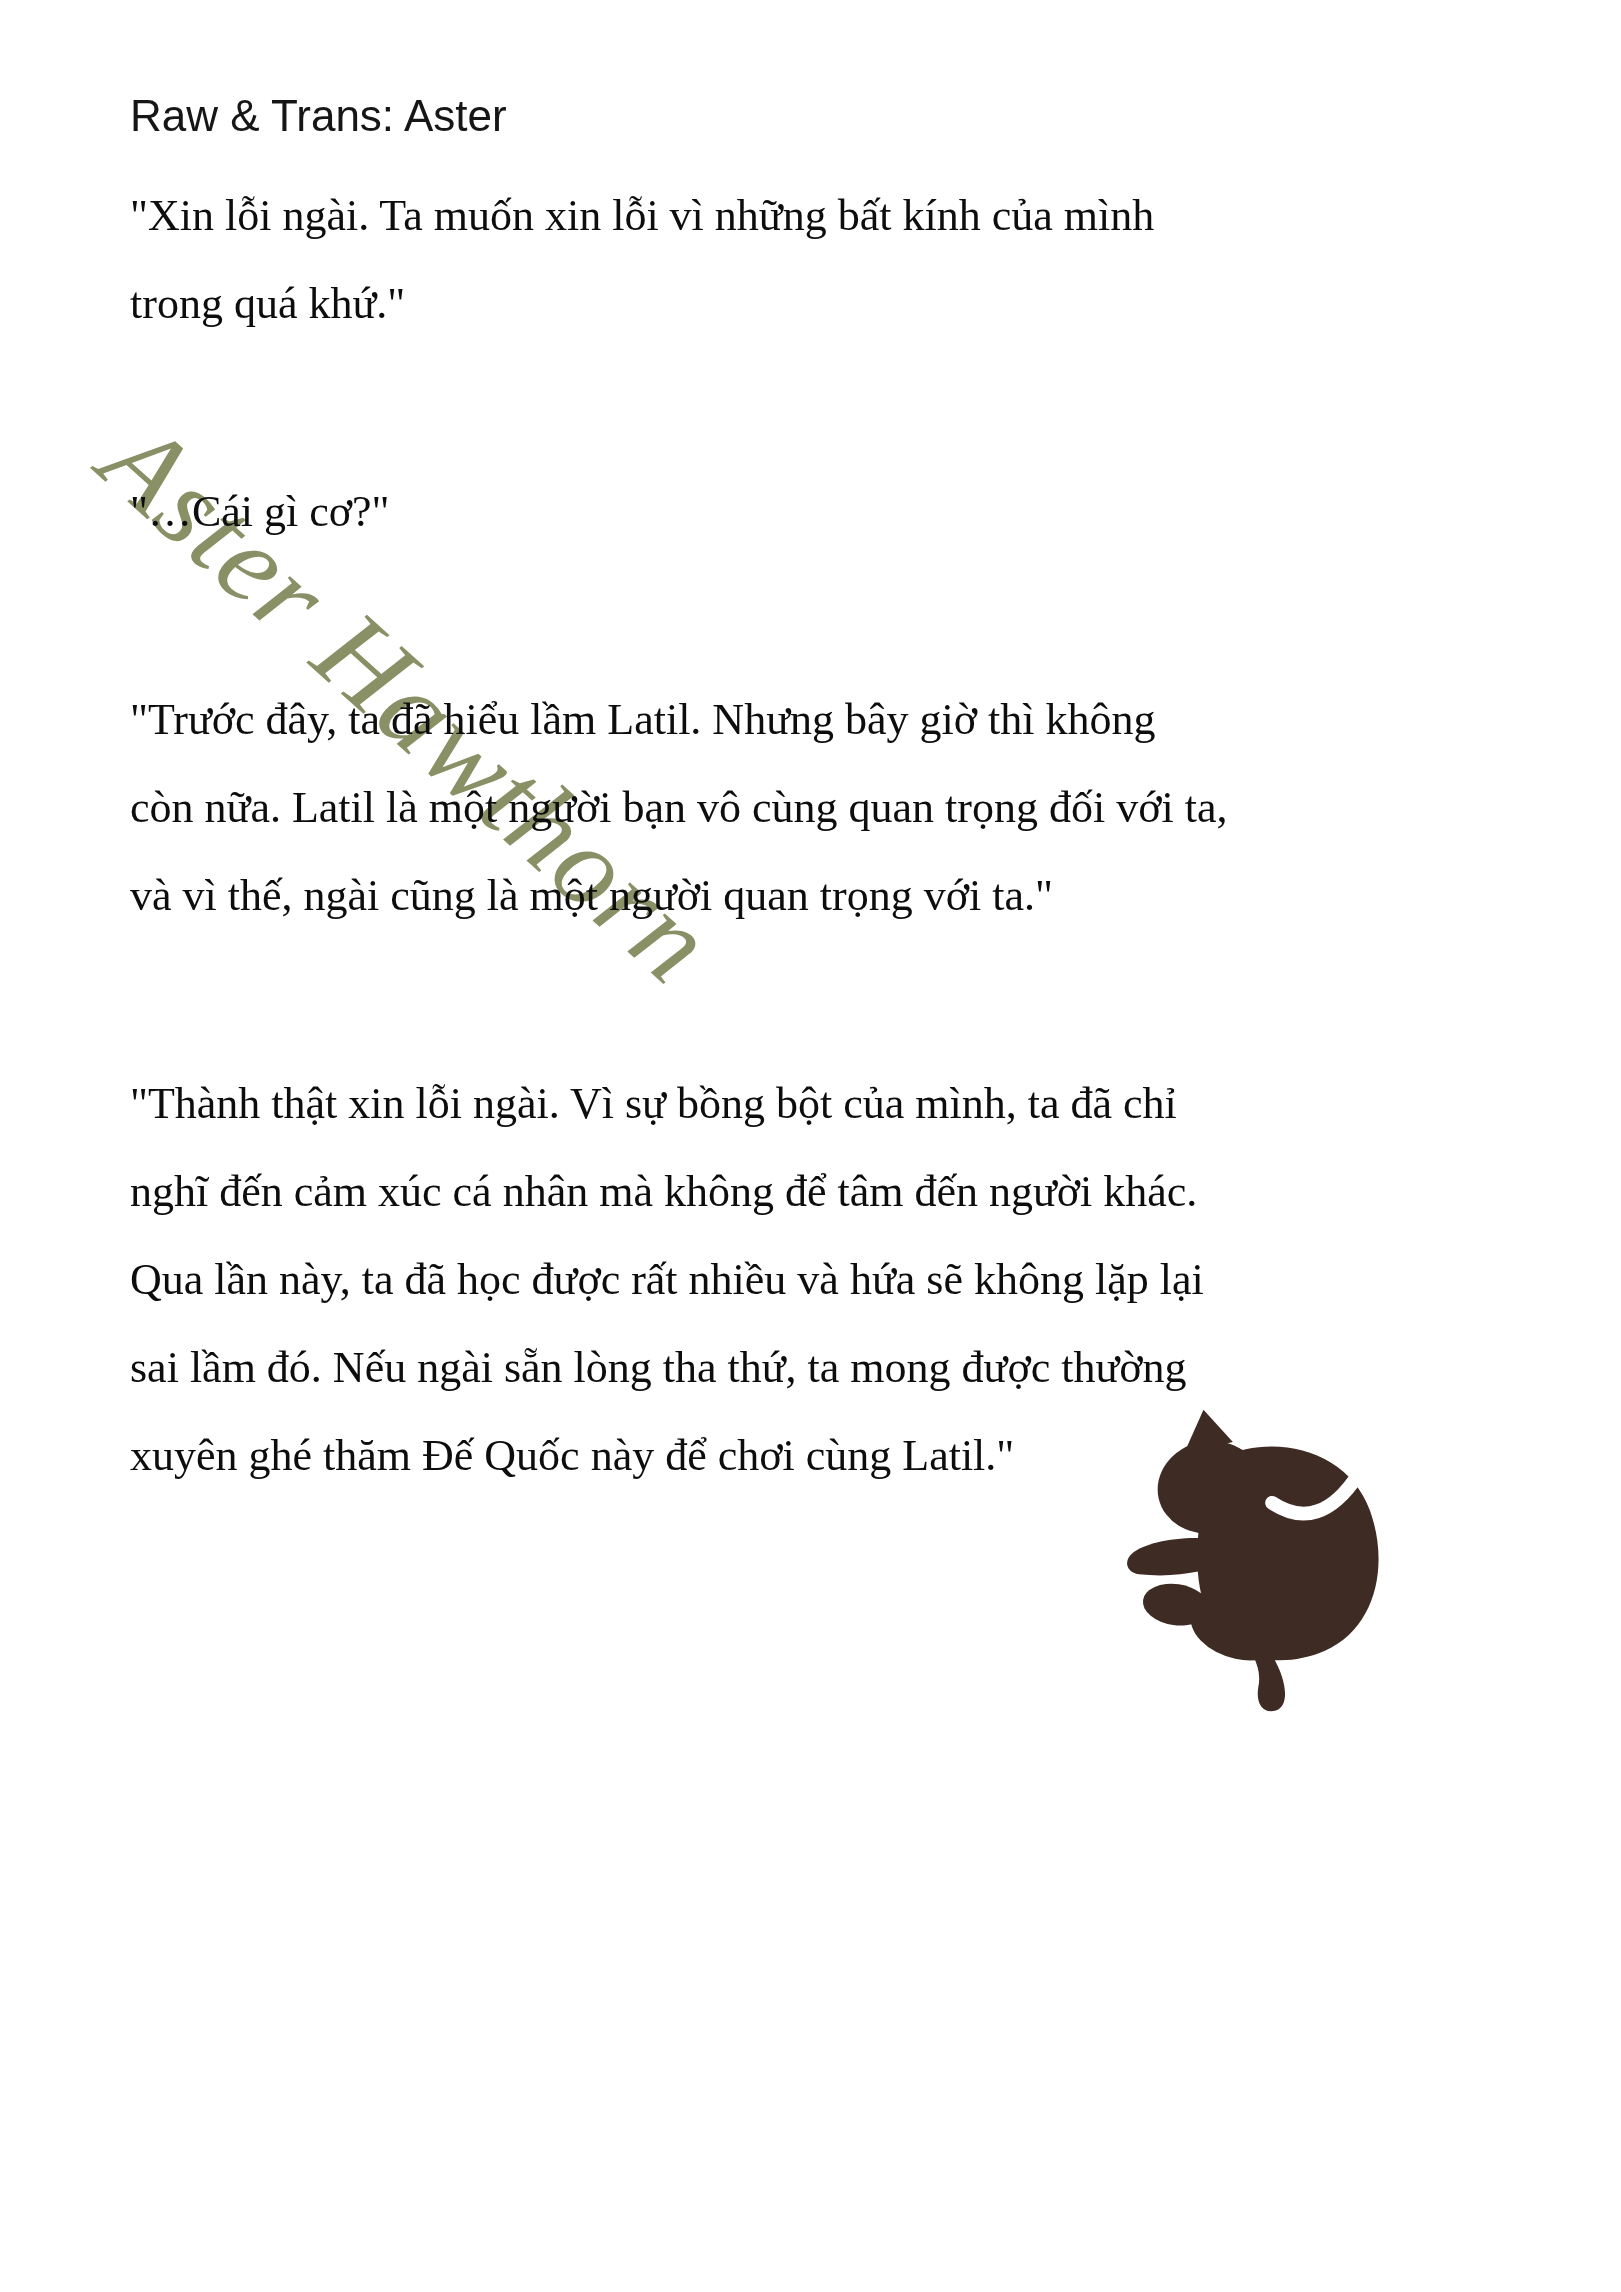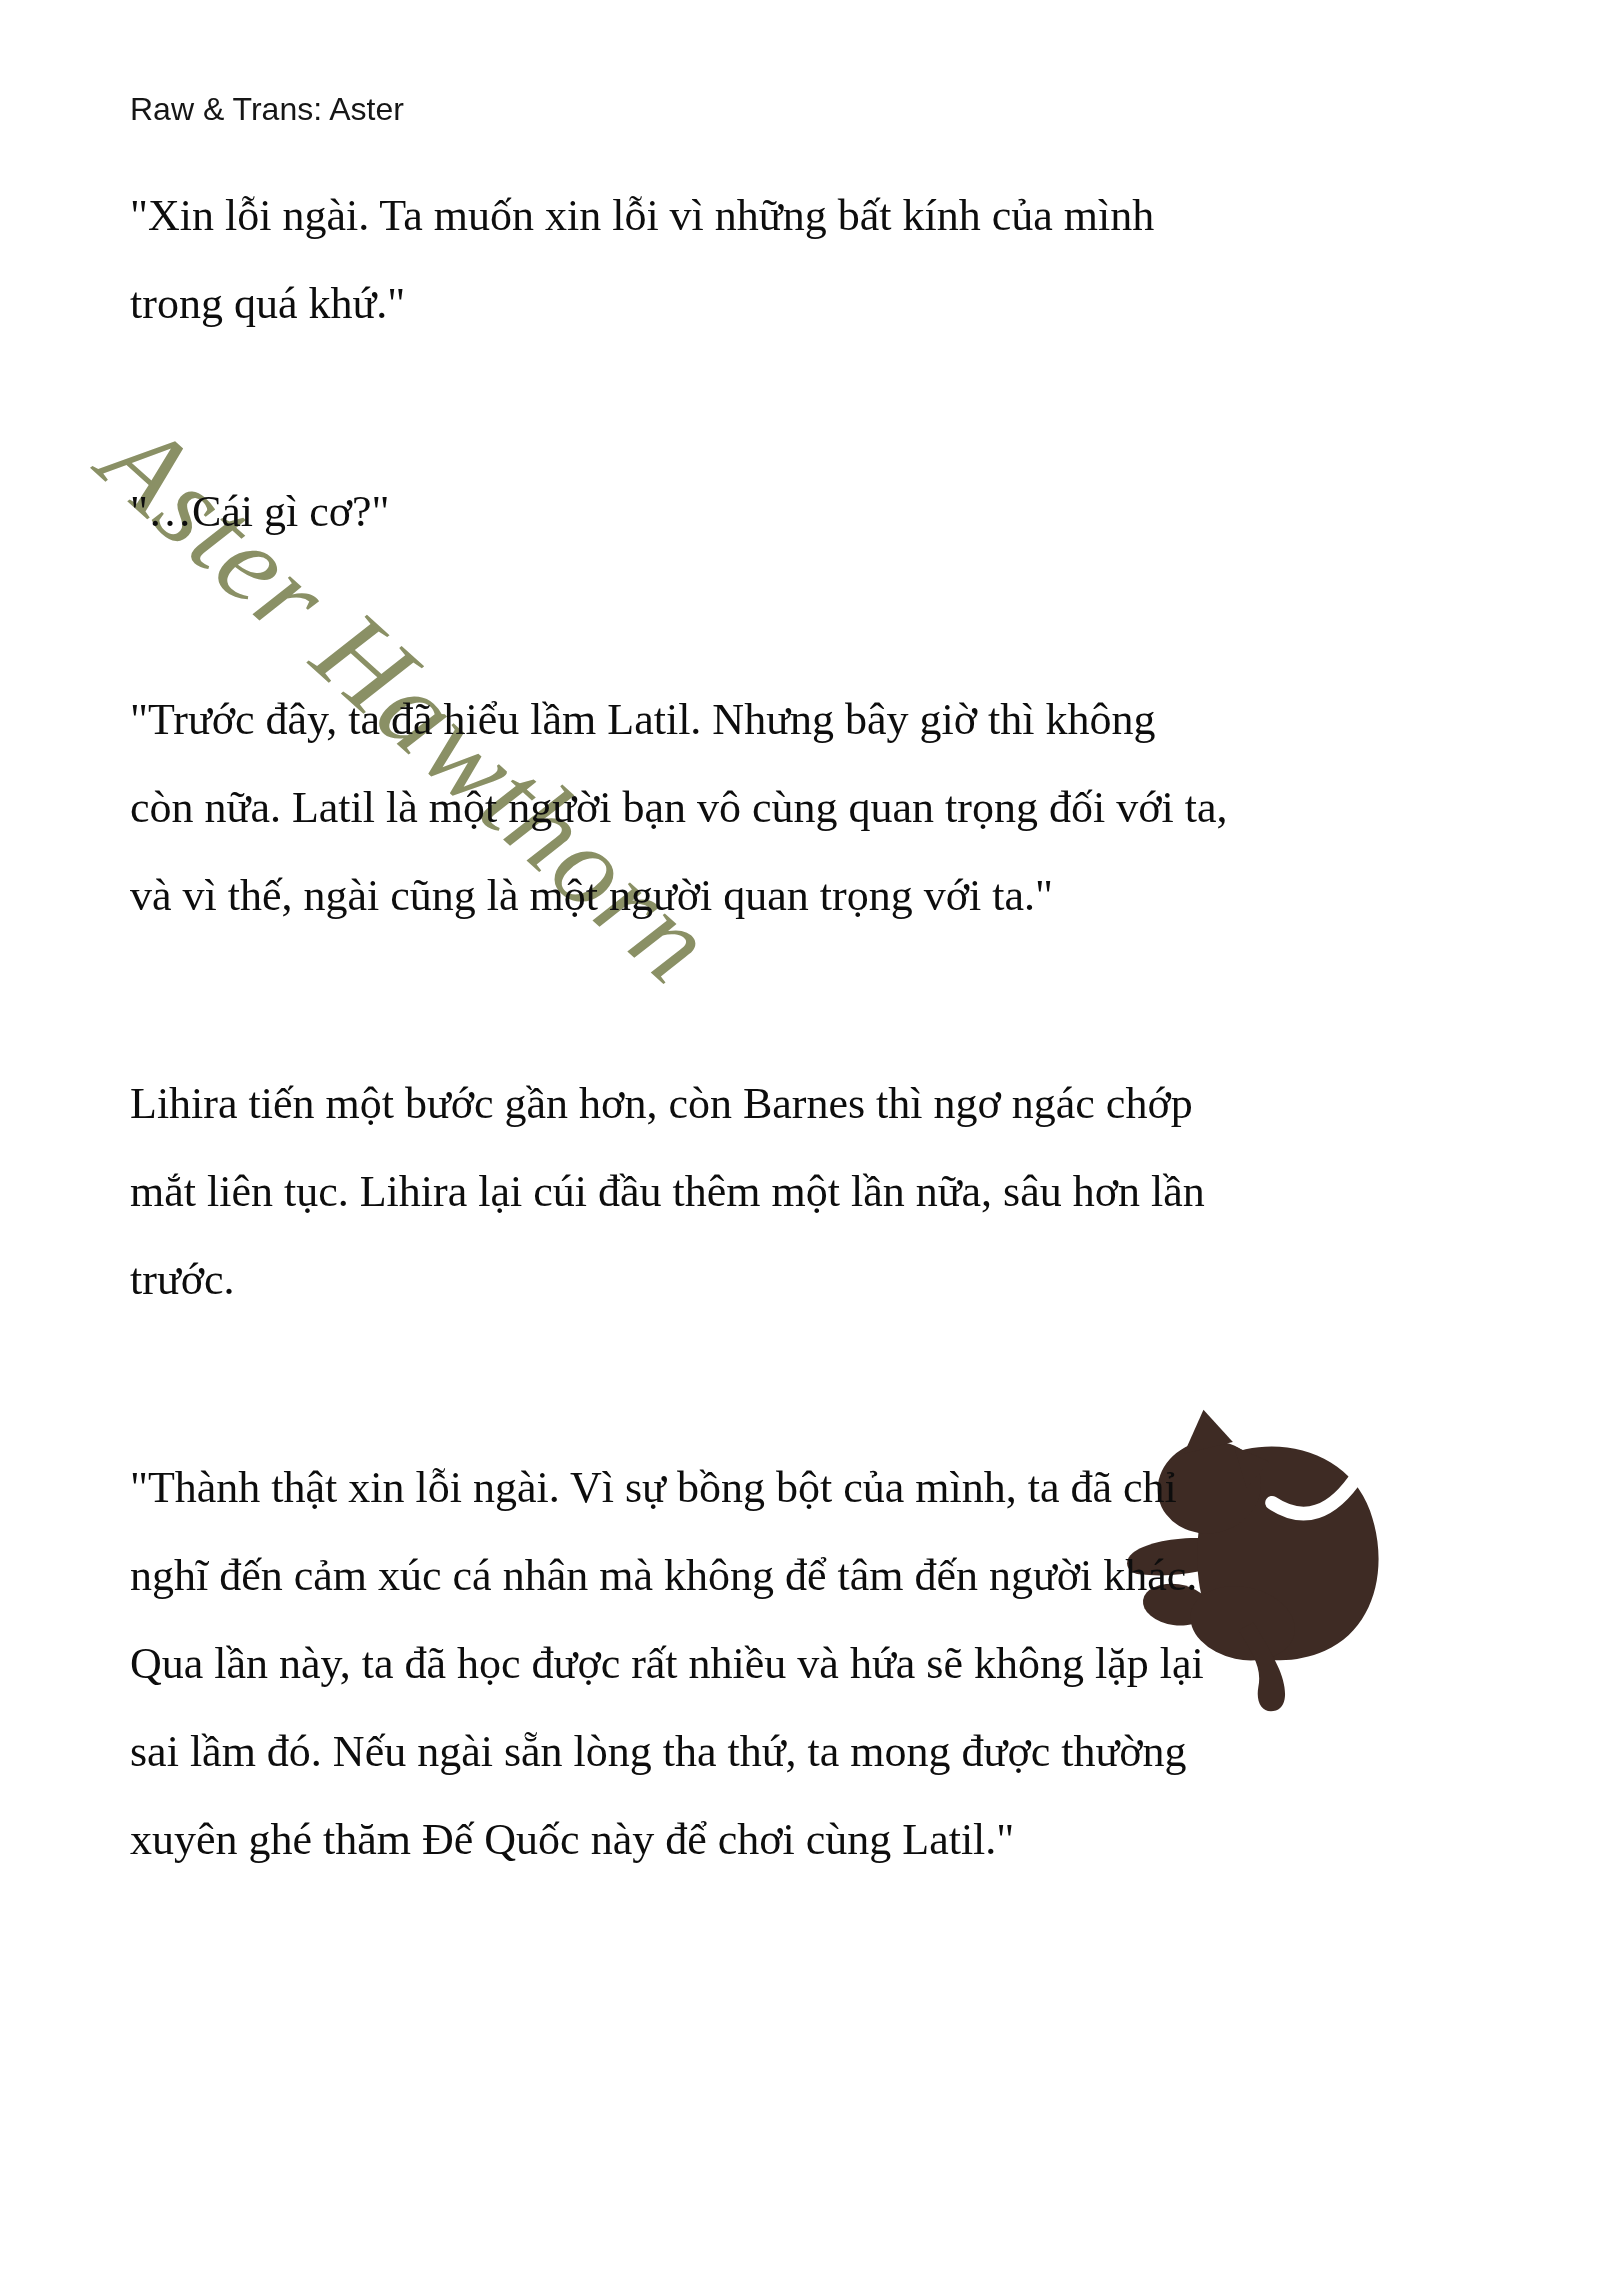--- a/index.html
+++ b/index.html
@@ -11,21 +11,21 @@
     overflow: hidden;
     font-family: "Liberation Serif", serif;
     margin: 0 auto;
   }
   .header {
     position: absolute;
     left: 130px;
     top: 91px;
     z-index: 4;
     font-family: "Liberation Sans", sans-serif;
-    font-size: 32px;
+    font-size: 44px;
     color: #161616;
   }
   .watermark {
     position: absolute;
     left: 165px;
     top: 394px;
     z-index: 1;
     transform-origin: 0 0;
     transform: rotate(42deg);
     font-family: "Liberation Serif", serif;
@@ -94,23 +94,20 @@
     <span>Raw &amp; Trans: Aster</span>
   </header>
 
   <main class="content">
     <p>"Xin lỗi ngài. Ta muốn xin lỗi vì những bất kính của mình
 trong quá khứ."</p>
     <p>"…Cái gì cơ?"</p>
     <p>"Trước đây, ta đã hiểu lầm Latil. Nhưng bây giờ thì không
 còn nữa. Latil là một người bạn vô cùng quan trọng đối với ta,
 và vì thế, ngài cũng là một người quan trọng với ta."</p>
-    <p>Lihira tiến một bước gần hơn, còn Barnes thì ngơ ngác chớp
-mắt liên tục. Lihira lại cúi đầu thêm một lần nữa, sâu hơn lần
-trước.</p>
     <p>"Thành thật xin lỗi ngài. Vì sự bồng bột của mình, ta đã chỉ
 nghĩ đến cảm xúc cá nhân mà không để tâm đến người khác.
 Qua lần này, ta đã học được rất nhiều và hứa sẽ không lặp lại
 sai lầm đó. Nếu ngài sẵn lòng tha thứ, ta mong được thường
 xuyên ghé thăm Đế Quốc này để chơi cùng Latil."</p>
   </main>
 
 </div>
 
 

